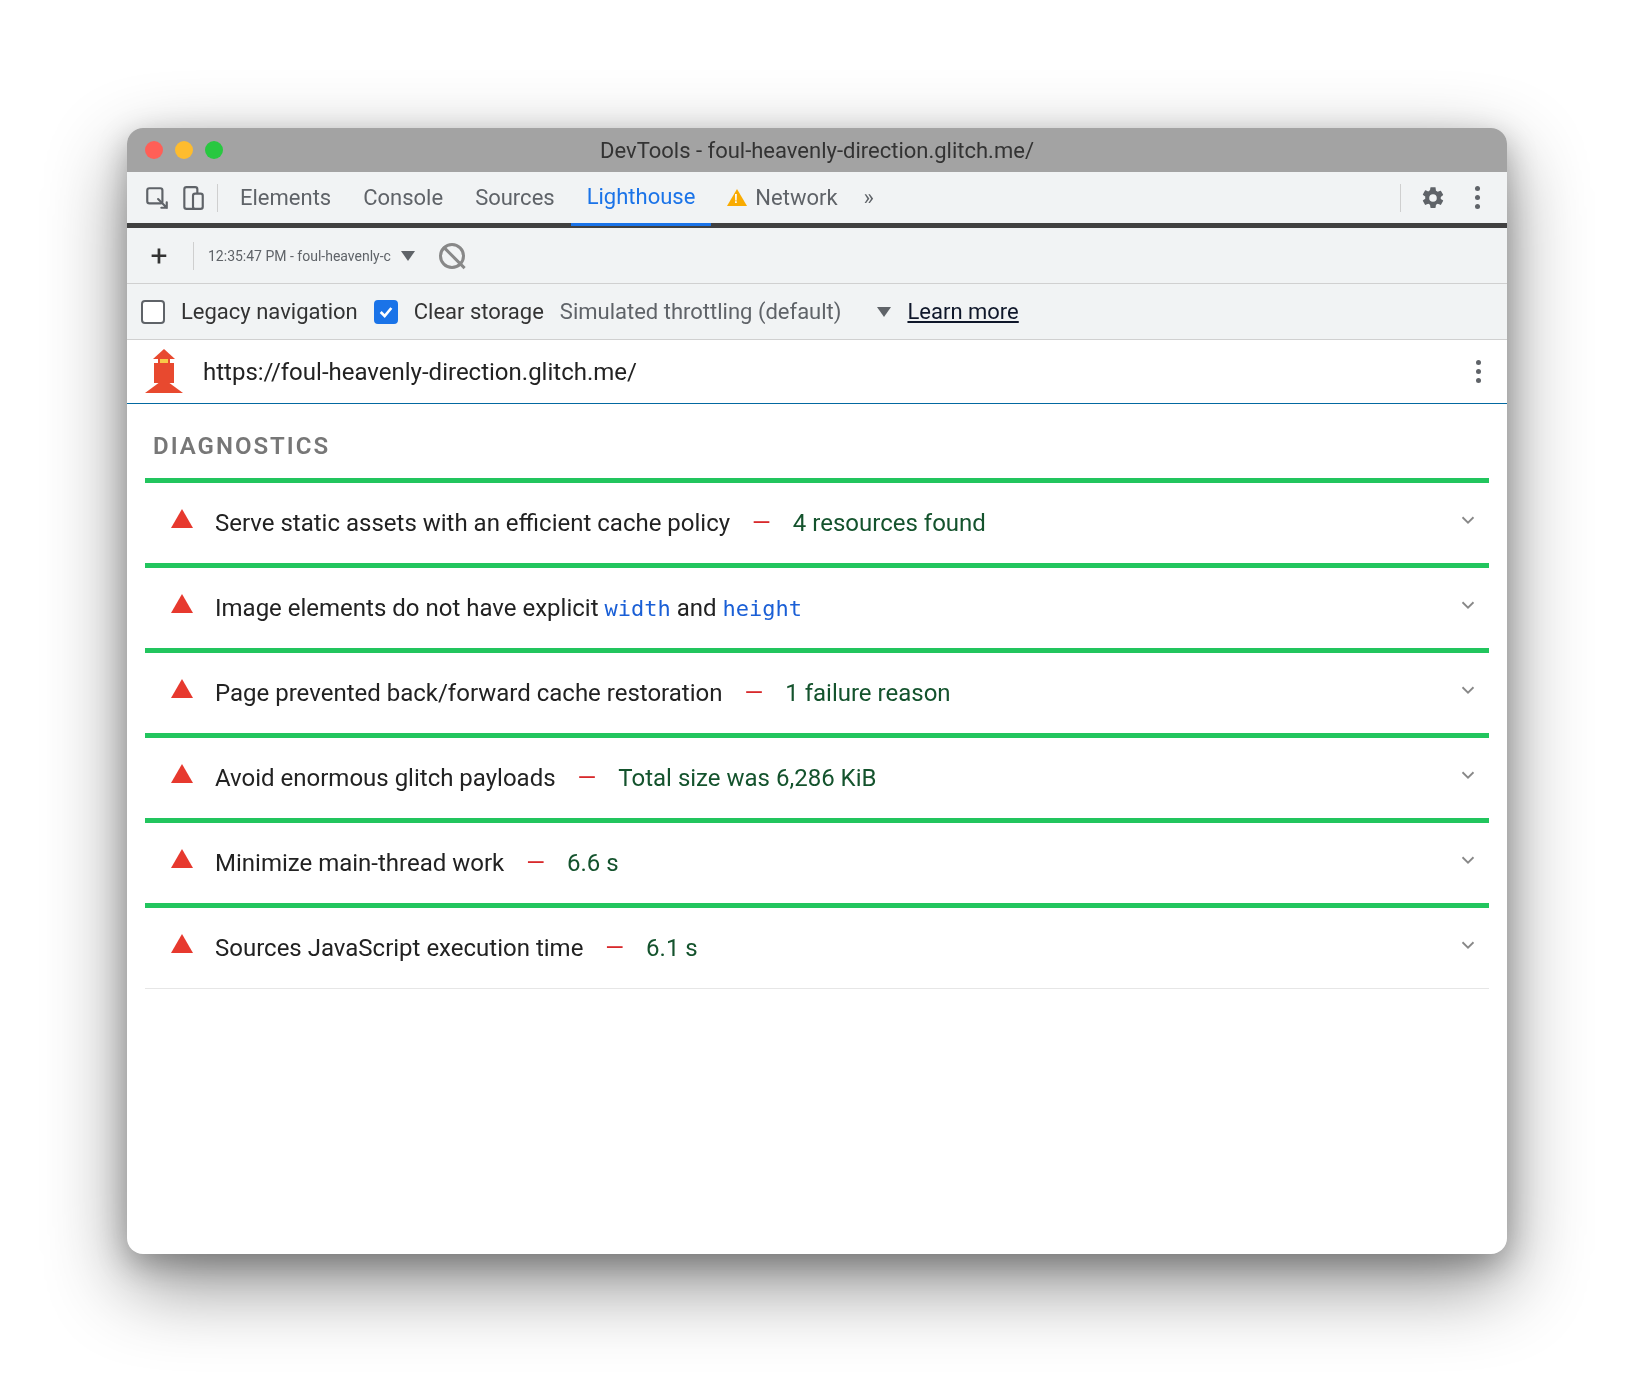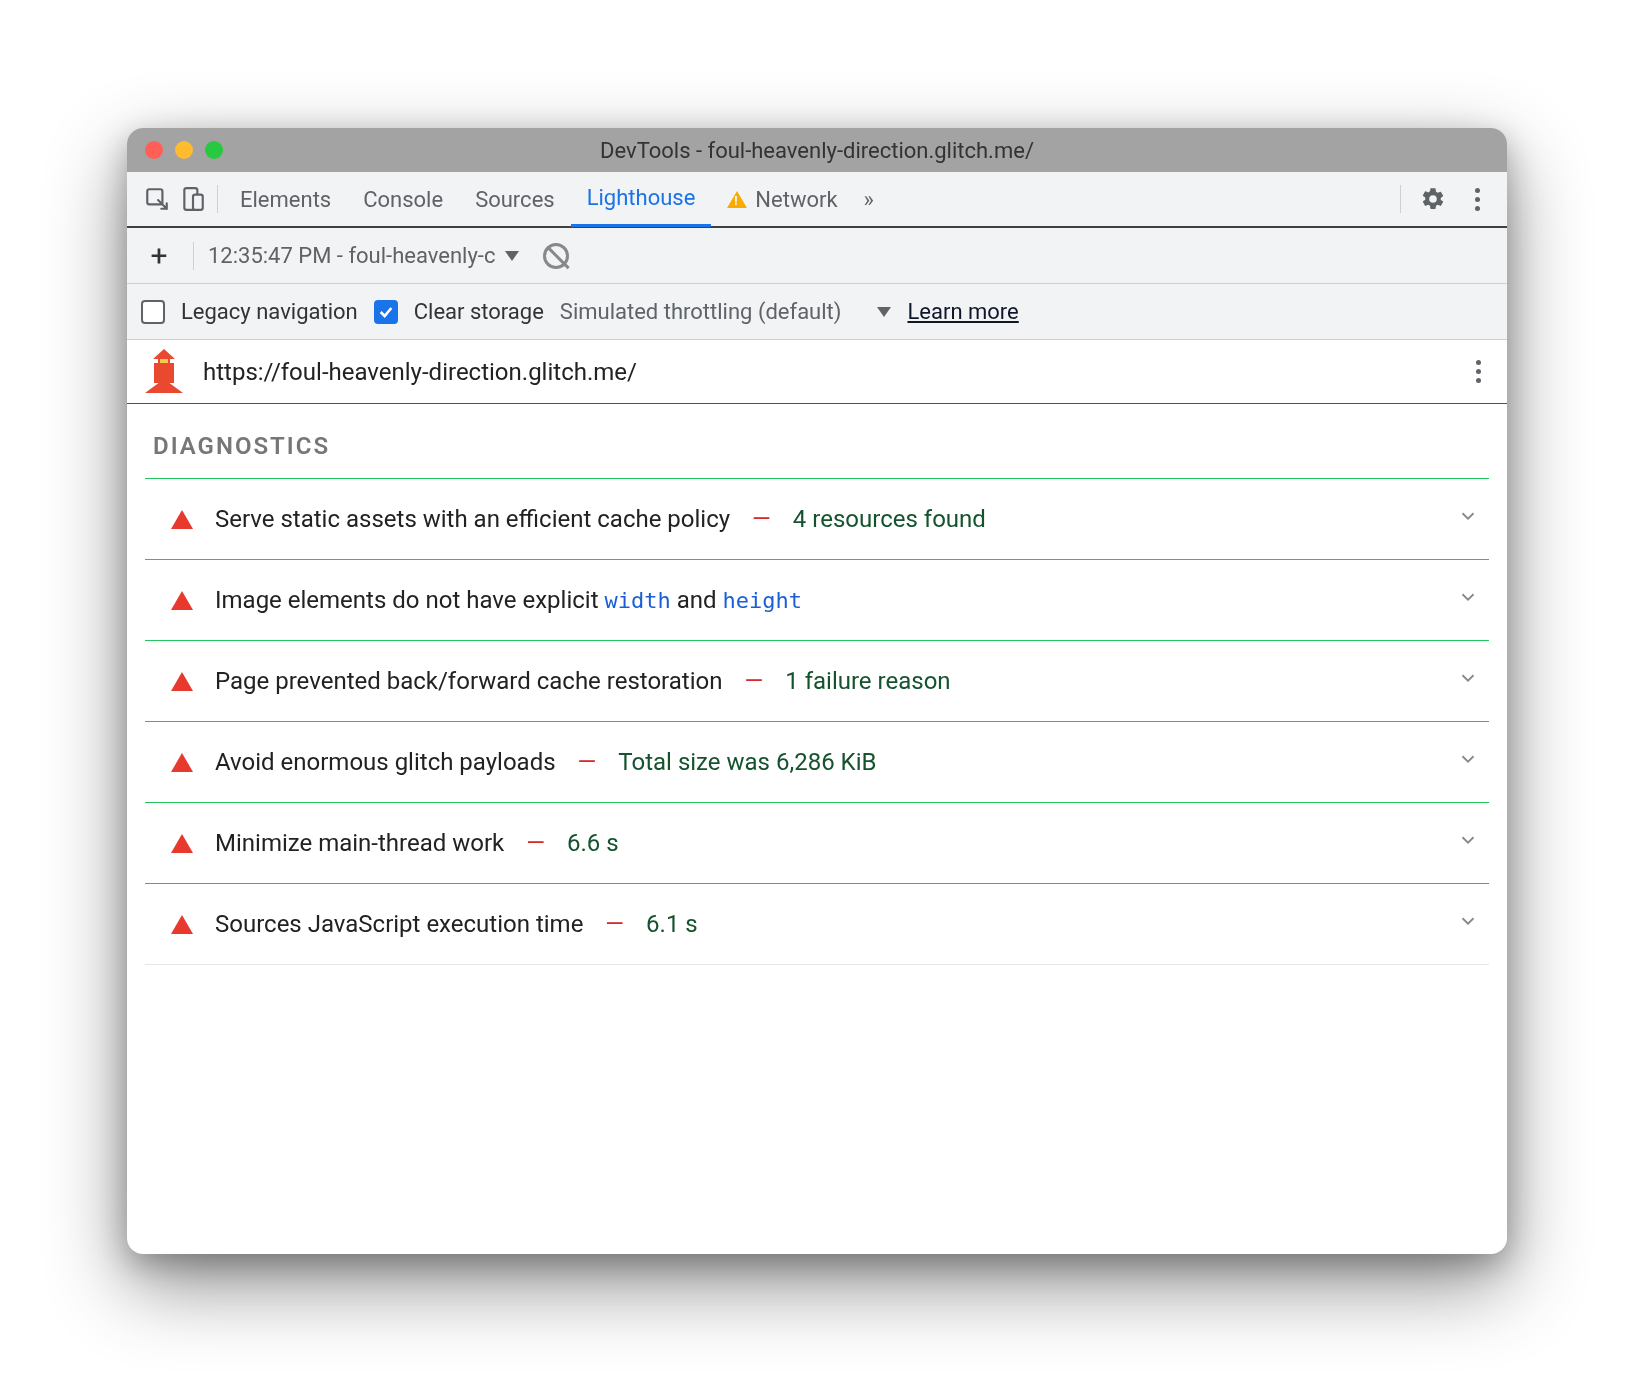--- a/index.html
+++ b/index.html
@@ -33,21 +33,21 @@
   .traffic-lights { display: flex; gap: 12px; position: absolute; left: 18px; }
   .tl { width: 18px; height: 18px; border-radius: 50%; }
   .tl.red { background:#ff5f57; }
   .tl.yellow { background:#febc2e; }
   .tl.green { background:#28c840; }
   .title { flex:1; text-align:center; font-size:22px; color:#333; font-weight:400; }
   
   .tabstrip {
     height: 56px;
     background: #f1f3f4;
-    border-bottom: 2px solid #404040;
+    border-bottom: 5px solid #404040;
     display:flex;
     align-items:center;
     padding: 0 12px;
     gap: 0;
   }
   .icon-btn { width:36px; height:36px; display:flex; align-items:center; justify-content:center; color:#5f6368; }
   .tabstrip .sep { width:1px; height:28px; background:#cfcfcf; margin:0 6px; }
   .tab { font-size:22px; color:#5f6368; padding: 0 16px; height:56px; display:flex; align-items:center; cursor:pointer; }
   .tab.active { color:#1a73e8; border-bottom:3px solid #1a73e8; }
   .tab.warn-icon { display:flex; align-items:center; gap:8px; }
@@ -57,21 +57,21 @@
     height: 56px;
     background:#f1f3f4;
     border-bottom:1px solid #d0d0d0;
     display:flex;
     align-items:center;
     padding:0 12px;
     gap:14px;
   }
   .plus-btn { width:40px; height:40px; display:flex; align-items:center; justify-content:center; color:#333; font-size:30px; }
   .toolbar2 .sep2 { width:1px; height:28px; background:#cfcfcf; }
-  .report-select { font-size:22px; color:#5f6368; display:flex; align-items:center; gap:10px; }
+  .report-select { font-size:14px; color:#5f6368; display:flex; align-items:center; gap:10px; }
   .caret-down-solid { width:0; height:0; border-left:7px solid transparent; border-right:7px solid transparent; border-top:10px solid #5f6368; }
   .no-symbol { width:26px; height:26px; border:3px solid #888; border-radius:50%; position:relative; }
   .no-symbol::after { content:""; position:absolute; left:-3px; top:10px; width:30px; height:3px; background:#888; transform:rotate(45deg); transform-origin:center; }
   
   .options-bar {
     height: 56px;
     background:#f1f3f4;
     border-bottom:1px solid #d0d0d0;
     display:flex;
     align-items:center;
@@ -101,24 +101,23 @@
   .lh-logo .light { position:absolute; top:4px; left:13px; width:12px; height:10px; background:#f7c948; border:2px solid #e8492f; }
   .lh-logo .roof { position:absolute; top:-2px; left:8px; width:0; height:0; border-left:11px solid transparent; border-right:11px solid transparent; border-bottom:10px solid #e8492f; }
   .kebab { margin-left:auto; display:flex; flex-direction:column; gap:4px; padding:8px;}
   .kebab span { width:5px; height:5px; background:#5f6368; border-radius:50%; }
   
   .content { flex:1; overflow:auto; padding: 22px 18px 0 18px; }
   .section-title { font-size:24px; letter-spacing:2px; color:#777; font-weight:600; margin:6px 0 18px 8px; }
   .diag-list { }
   .diag-row {
     display:flex;
-    align-items:center;
     gap:22px;
     padding: 26px 10px 26px 26px;
-    border-top:1px solid #22c55e;
+    border-top:5px solid #22c55e;
     font-size:24px;
     color:#222;
   }
   .diag-row:last-child { border-bottom:1px solid #e6e6e6; }
   .tri-fail { width:0; height:0; border-left:11px solid transparent; border-right:11px solid transparent; border-bottom:19px solid #e7392e; }
   .diag-title { }
   .diag-detail { color:#14532d; }
   .dash { color:#d8292b; }
   .code { font-family: ui-monospace, Menlo, Consolas, monospace; color:#1a5fd6; font-size:22px; }
   .chevron { margin-left:auto; color:#888; }

